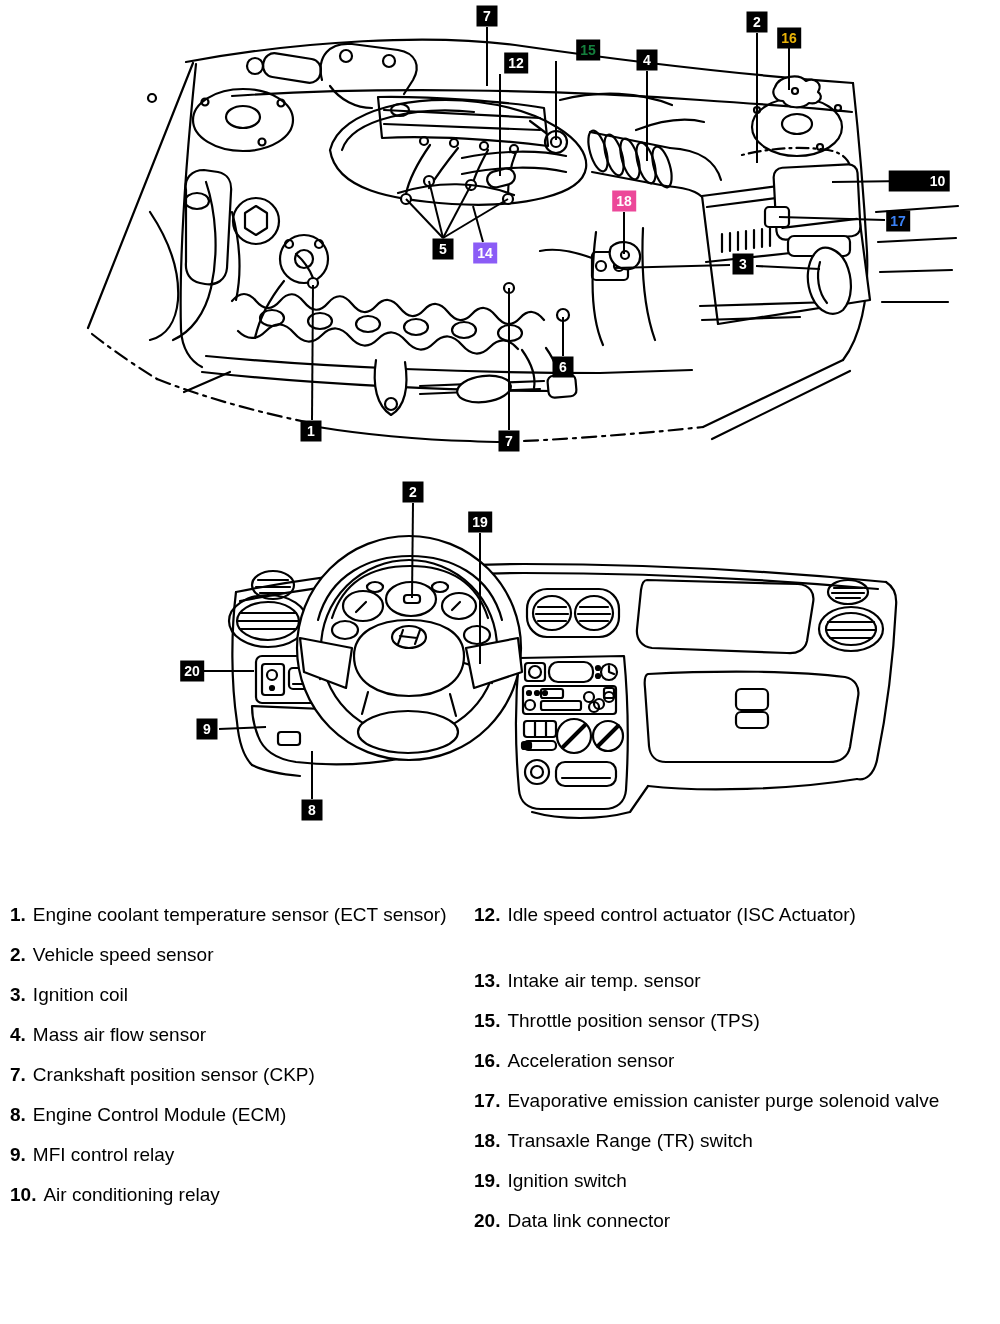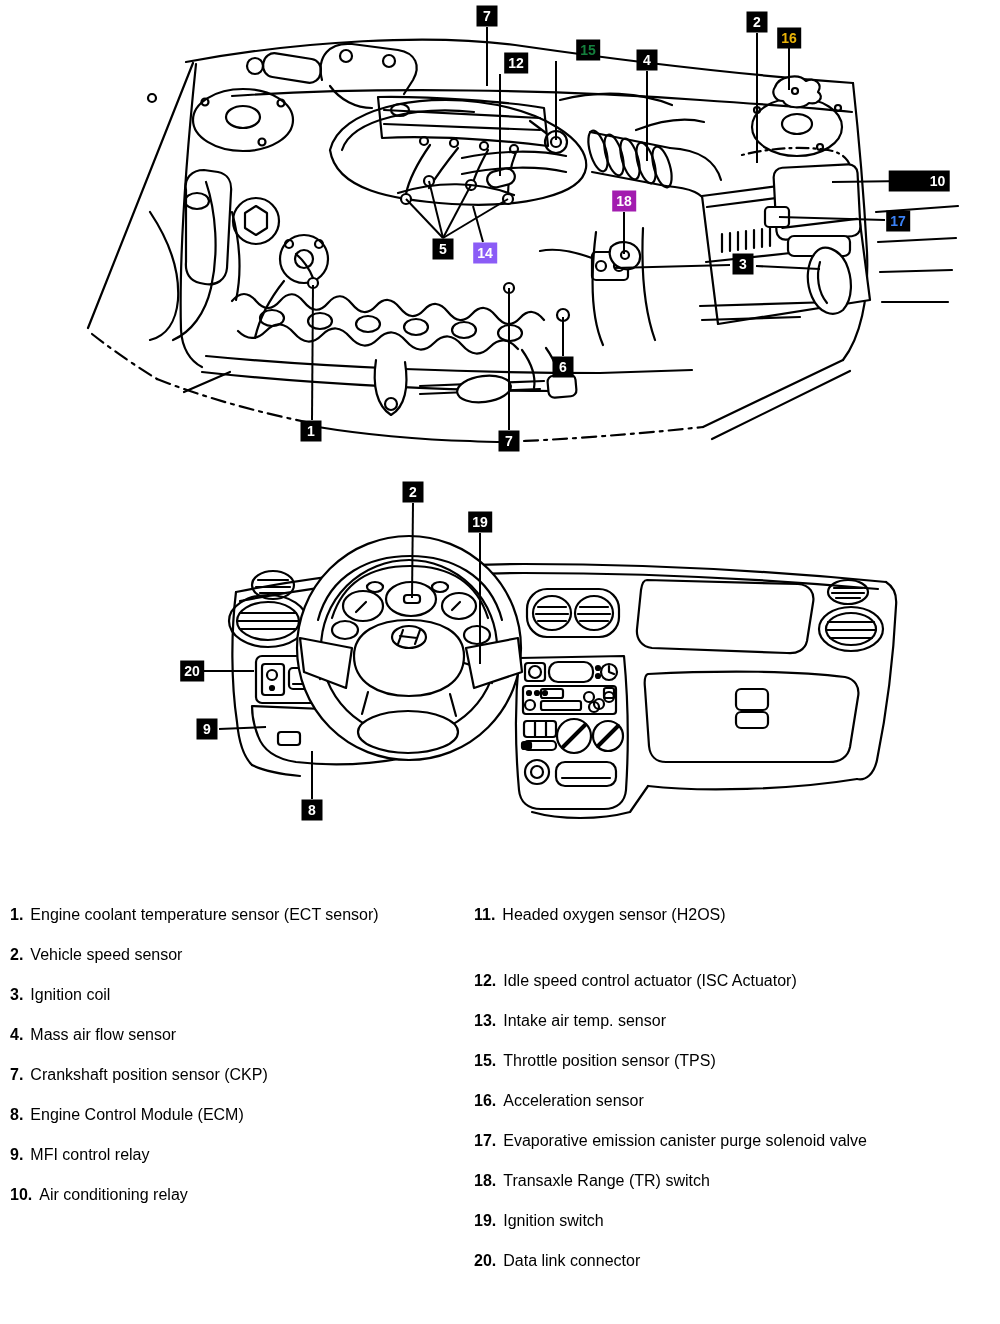--- a/index.html
+++ b/index.html
@@ -19,21 +19,21 @@
     position:absolute;transform:translate(-50%,-50%);
     background:#000;color:#fff;
     font-weight:bold;font-size:14px;line-height:17px;
     min-width:13px;padding:2px 4px;text-align:center;
     letter-spacing:0px;
   }
   
   #legend-section{top:880px;height:444px;display:flex;padding-top:22px;box-sizing:border-box;}
   .legend-col{list-style:none;margin:0;padding:0;}
   .legend-col li{
-    font-size:16px;line-height:26px;margin-bottom:14px;color:#000;
+    font-size:19px;line-height:26px;margin-bottom:14px;color:#000;
   }
   .legend-col li .num{font-weight:bold;margin-right:7px;}
   .col-left{width:440px;margin-left:10px;margin-right:24px;flex:0 0 auto;}
   .col-right{flex:1;max-width:522px;}
   .col-right li:first-child{margin-bottom:40px;}
   svg *{vector-effect:none;}
 </style>
 </head>
 <body>
 
@@ -271,21 +271,21 @@
       </svg>
     <div class="callout-layer">
         <div class="callout" style="left: 487px; top: 16px; background: rgb(0, 0, 0); color: rgb(255, 255, 255);">7</div>
         <div class="callout" style="left: 500px; top: 63px; background: rgb(0, 0, 0); color: rgb(255, 255, 255); margin-left: 16px;">12</div>
         <div class="callout" style="left: 588px; top: 50px; background: rgb(0, 0, 0); color: #15803d;">15</div>
         <div class="callout" style="left: 647px; top: 60px; background: rgb(0, 0, 0); color: rgb(255, 255, 255);">4</div>
         <div class="callout" style="left: 757px; top: 22px; background: rgb(0, 0, 0); color: rgb(255, 255, 255);">2</div>
         <div class="callout" style="left: 789px; top: 38px; background: rgb(0, 0, 0); color: #eab308;">16</div>
         <div class="callout" style="left: 919px; top: 181px; background: rgb(0, 0, 0); color: rgb(255, 255, 255); padding-left: 41px;">10</div>
         <div class="callout" style="left: 898px; top: 221px; background: rgb(0, 0, 0); color: #3b82f6;">17</div>
-        <div class="callout" style="left: 624px; top: 201px; background: #a21caf; color: rgb(255, 255, 255);">18</div>
+        <div class="callout" style="left: 624px; top: 201px; background: #ec4899; color: rgb(255, 255, 255);">18</div>
         <div class="callout" style="left: 743px; top: 264px; background: rgb(0, 0, 0); color: rgb(255, 255, 255);">3</div>
         <div class="callout" style="left: 443px; top: 249px; background: rgb(0, 0, 0); color: rgb(255, 255, 255);">5</div>
         <div class="callout" style="left: 485px; top: 253px; background: #8b5cf6; color: rgb(255, 255, 255);">14</div>
         <div class="callout" style="left: 563px; top: 367px; background: rgb(0, 0, 0); color: rgb(255, 255, 255);">6</div>
         <div class="callout" style="left: 311px; top: 431px; background: rgb(0, 0, 0); color: rgb(255, 255, 255);">1</div>
         <div class="callout" style="left: 509px; top: 441px; background: rgb(0, 0, 0); color: rgb(255, 255, 255);">7</div>
       </div>
   </div>
 
   <div class="section" id="dashboard-section">
@@ -443,21 +443,20 @@
         <li><span class="num">1.</span><span>Engine coolant temperature sensor (ECT sensor)</span></li>
         <li><span class="num">2.</span><span>Vehicle speed sensor</span></li>
         <li><span class="num">3.</span><span>Ignition coil</span></li>
         <li><span class="num">4.</span><span>Mass air flow sensor</span></li>
         <li><span class="num">7.</span><span>Crankshaft position sensor (CKP)</span></li>
         <li><span class="num">8.</span><span>Engine Control Module (ECM)</span></li>
         <li><span class="num">9.</span><span>MFI control relay</span></li>
         <li><span class="num">10.</span><span>Air conditioning relay</span></li>
       </ol>
     <ol class="legend-col col-right">
-        <li><span class="num">11.</span><span>Headed oxygen sensor (H2OS)</span></li>
         <li><span class="num">12.</span><span>Idle speed control actuator (ISC Actuator)</span></li>
         <li><span class="num">13.</span><span>Intake air temp. sensor</span></li>
         <li><span class="num">15.</span><span>Throttle position sensor (TPS)</span></li>
         <li><span class="num">16.</span><span>Acceleration sensor</span></li>
         <li><span class="num">17.</span><span>Evaporative emission canister purge solenoid valve</span></li>
         <li><span class="num">18.</span><span>Transaxle Range (TR) switch</span></li>
         <li><span class="num">19.</span><span>Ignition switch</span></li>
         <li><span class="num">20.</span><span>Data link connector</span></li>
       </ol>
   </div>

